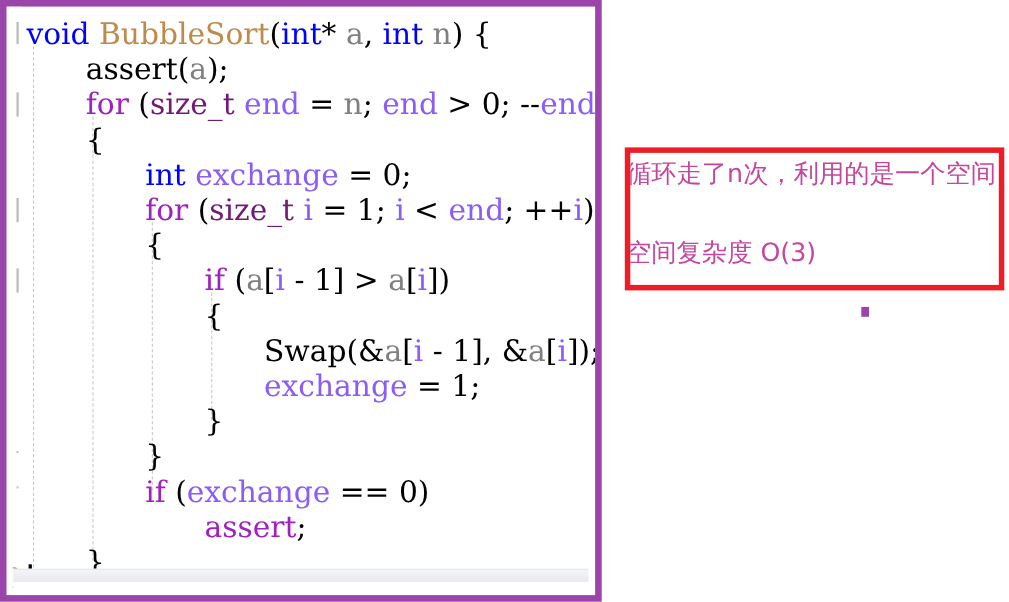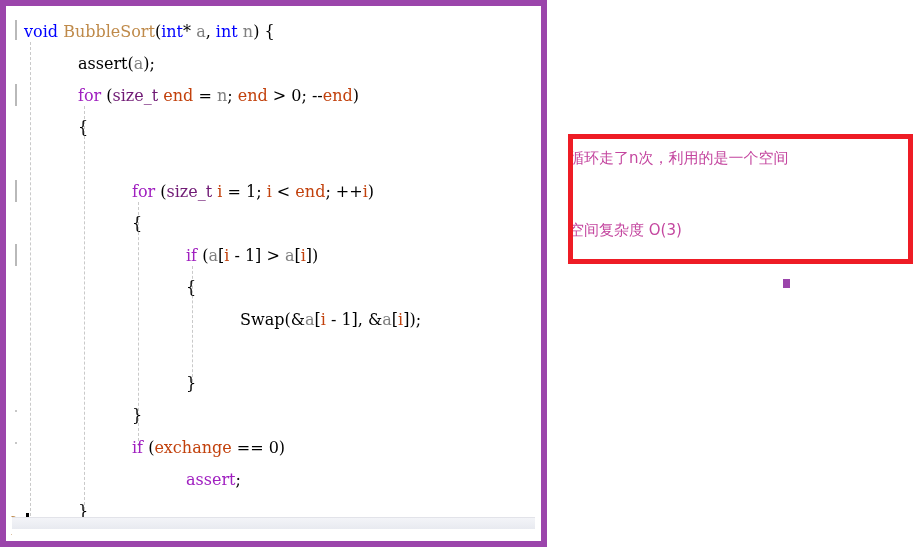--- a/index.html
+++ b/index.html
@@ -66,32 +66,32 @@
     border-left: 1px dashed #c9c9c9;
   }
 
   .code-line {
     position: absolute;
     left: 0;
     height: 32px;
     line-height: 32px;
     white-space: pre;
     font-family: "DejaVu Serif", "Liberation Serif", serif;
-    font-size: 16px;
+    font-size: 27px;
     letter-spacing: 0px;
     color: #000000;
   }
 
   
   .tok-kw        { color: #0000ff; }  
   .tok-ctrl      { color: #a020c0; }  
   .tok-fn        { color: #bf8a4a; }  
   .tok-type      { color: #701a75; }  
   .tok-param     { color: #808080; }  
-  .tok-var       { color: #c2410c; }  
+  .tok-var       { color: #8b5cf6; }  
   .tok-num       { color: #000000; }
   .tok-plain     { color: #000000; }
 
   
   #h-scrollbar {
     position: absolute;
     left: 6px;
     right: 6px;
     bottom: 6px;
     height: 18px;
@@ -145,21 +145,21 @@
     border: 5px solid #ee1c25;
     background: #ffffff;
     overflow: hidden;
   }
   .annotation-line {
     position: absolute;
     left: -4px;
     white-space: nowrap;
     color: #c4469f;
     font-family: "DejaVu Sans", "Liberation Sans", sans-serif;
-    font-size: 15px;
+    font-size: 23px;
     line-height: 28px;
     font-weight: 500;
   }
   #annotation-line-1 { top: 5px; }
   #annotation-line-2 { top: 77px; }
 
   
   #marker-square {
     position: absolute;
     left: 783px;
@@ -187,25 +187,27 @@
   <div id="code-surface">
 
   <div class="indent-guide" style="left: 10px; top: 36px; height: 484px;"></div>
       <div class="indent-guide" style="left: 64px; top: 100px; height: 404px;"></div>
       <div class="indent-guide" style="left: 118px; top: 196px; height: 244px;"></div>
       <div class="indent-guide" style="left: 172px; top: 260px; height: 116px;"></div>
       <div class="code-line" style="top: 10px; left: 4px;"><span class="tok-kw">void</span><span class="tok-plain"> </span><span class="tok-fn">BubbleSort</span><span class="tok-plain">(</span><span class="tok-kw">int</span><span class="tok-plain">* </span><span class="tok-param">a</span><span class="tok-plain">, </span><span class="tok-kw">int</span><span class="tok-plain"> </span><span class="tok-param">n</span><span class="tok-plain">) {</span></div>
       <div class="code-line" style="top: 42px; left: 58px;"><span class="tok-plain">assert</span><span class="tok-plain">(</span><span class="tok-param">a</span><span class="tok-plain">);</span></div>
       <div class="code-line" style="top: 74px; left: 58px;"><span class="tok-ctrl">for</span><span class="tok-plain"> (</span><span class="tok-type">size_t</span><span class="tok-plain"> </span><span class="tok-var">end</span><span class="tok-plain"> = </span><span class="tok-param">n</span><span class="tok-plain">; </span><span class="tok-var">end</span><span class="tok-plain"> &gt; </span><span class="tok-num">0</span><span class="tok-plain">; --</span><span class="tok-var">end</span><span class="tok-plain">)</span></div>
       <div class="code-line" style="top: 106px; left: 58px;"><span class="tok-plain">{</span></div>
+      <div class="code-line" style="top: 138px; left: 112px;"><span class="tok-kw">int</span><span class="tok-plain"> </span><span class="tok-var">exchange</span><span class="tok-plain"> = </span><span class="tok-num">0</span><span class="tok-plain">;</span></div>
       <div class="code-line" style="top: 170px; left: 112px;"><span class="tok-ctrl">for</span><span class="tok-plain"> (</span><span class="tok-type">size_t</span><span class="tok-plain"> </span><span class="tok-var">i</span><span class="tok-plain"> = </span><span class="tok-num">1</span><span class="tok-plain">; </span><span class="tok-var">i</span><span class="tok-plain"> &lt; </span><span class="tok-var">end</span><span class="tok-plain">; ++</span><span class="tok-var">i</span><span class="tok-plain">)</span></div>
       <div class="code-line" style="top: 202px; left: 112px;"><span class="tok-plain">{</span></div>
       <div class="code-line" style="top: 234px; left: 166px;"><span class="tok-ctrl">if</span><span class="tok-plain"> (</span><span class="tok-param">a</span><span class="tok-plain">[</span><span class="tok-var">i</span><span class="tok-plain"> - </span><span class="tok-num">1</span><span class="tok-plain">] &gt; </span><span class="tok-param">a</span><span class="tok-plain">[</span><span class="tok-var">i</span><span class="tok-plain">])</span></div>
       <div class="code-line" style="top: 266px; left: 166px;"><span class="tok-plain">{</span></div>
       <div class="code-line" style="top: 298px; left: 220px;"><span class="tok-plain">Swap</span><span class="tok-plain">(&amp;</span><span class="tok-param">a</span><span class="tok-plain">[</span><span class="tok-var">i</span><span class="tok-plain"> - </span><span class="tok-num">1</span><span class="tok-plain">], &amp;</span><span class="tok-param">a</span><span class="tok-plain">[</span><span class="tok-var">i</span><span class="tok-plain">]);</span></div>
+      <div class="code-line" style="top: 330px; left: 220px;"><span class="tok-var">exchange</span><span class="tok-plain"> = </span><span class="tok-num">1</span><span class="tok-plain">;</span></div>
       <div class="code-line" style="top: 362px; left: 166px;"><span class="tok-plain">}</span></div>
       <div class="code-line" style="top: 394px; left: 112px;"><span class="tok-plain">}</span></div>
       <div class="code-line" style="top: 426px; left: 112px;"><span class="tok-ctrl">if</span><span class="tok-plain"> (</span><span class="tok-var">exchange</span><span class="tok-plain"> == </span><span class="tok-num">0</span><span class="tok-plain">)</span></div>
       <div class="code-line" style="top: 458px; left: 166px;"><span class="tok-ctrl">assert</span><span class="tok-plain">;</span></div>
       <div class="code-line" style="top: 490px; left: 58px;"><span class="tok-plain">}</span></div>
     </div>
 
   <div id="last-brace">}</div>
   <div id="caret"></div>
 

